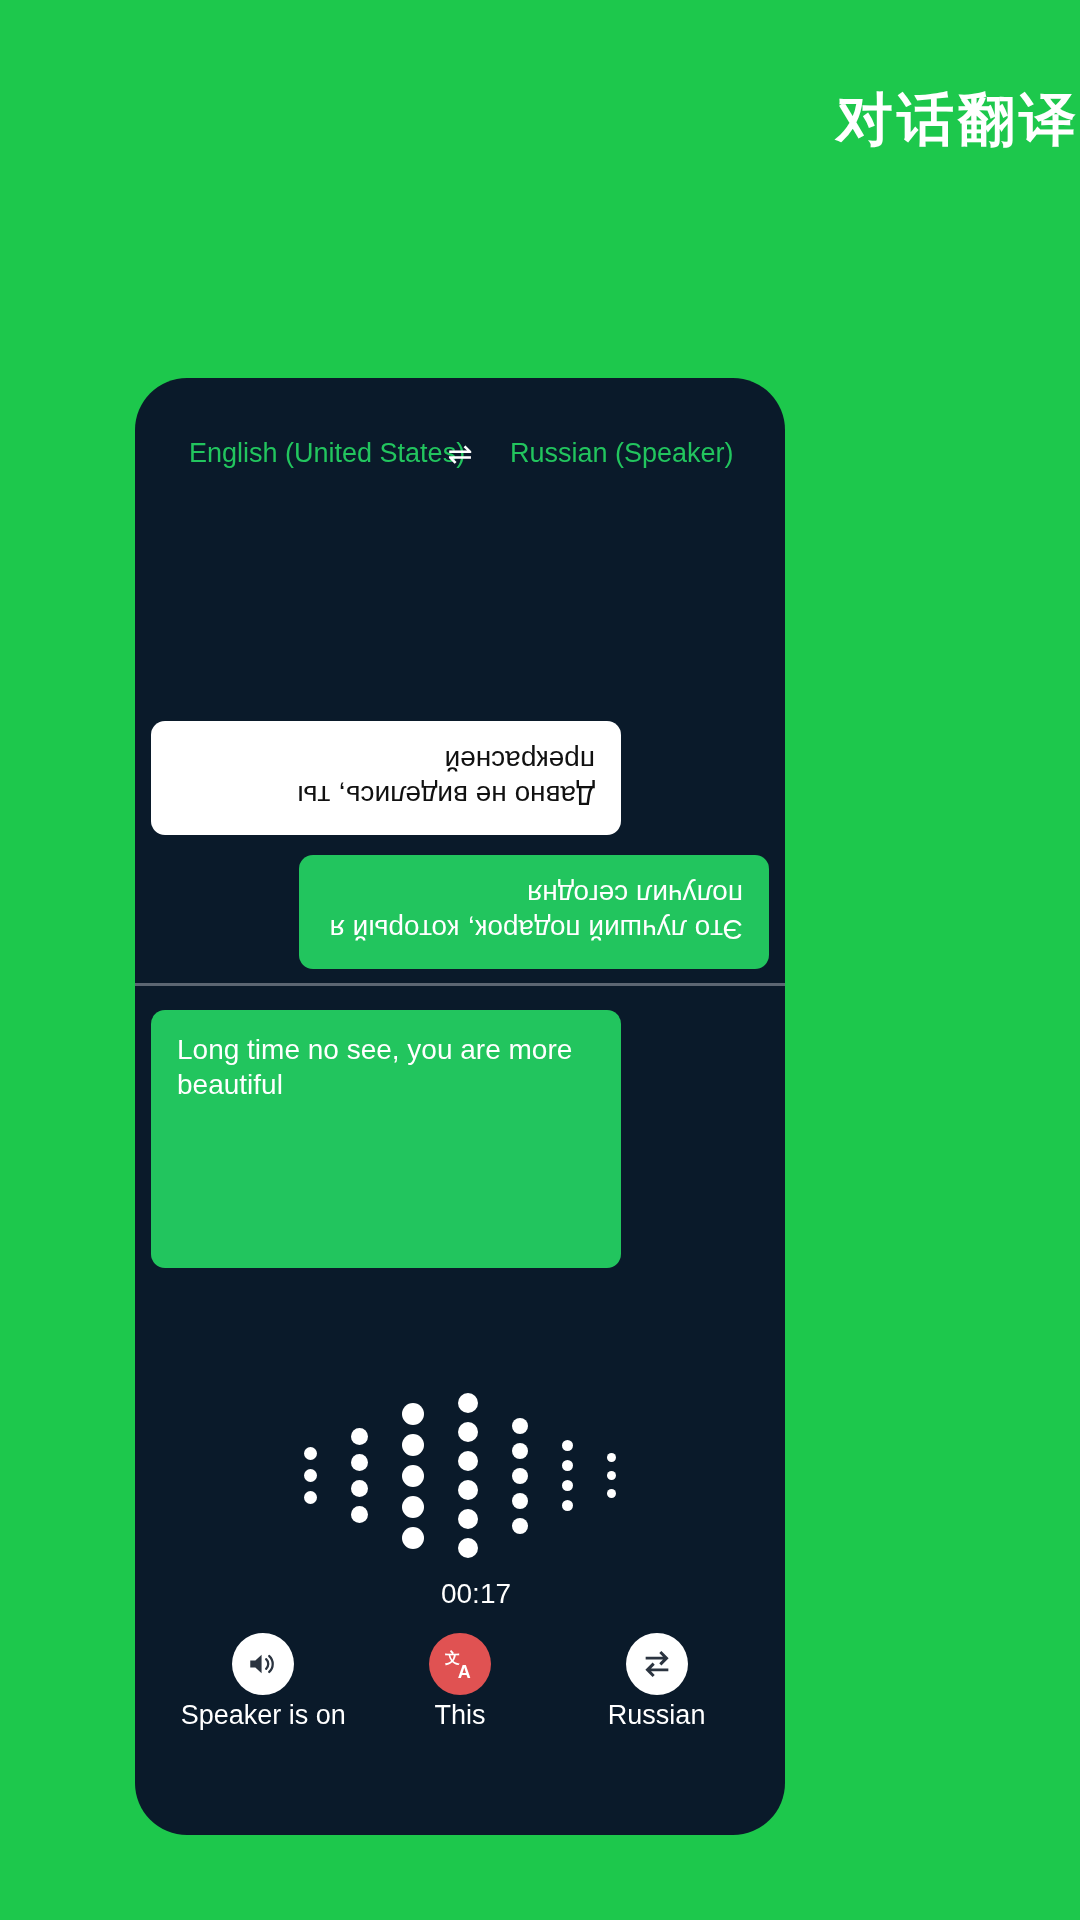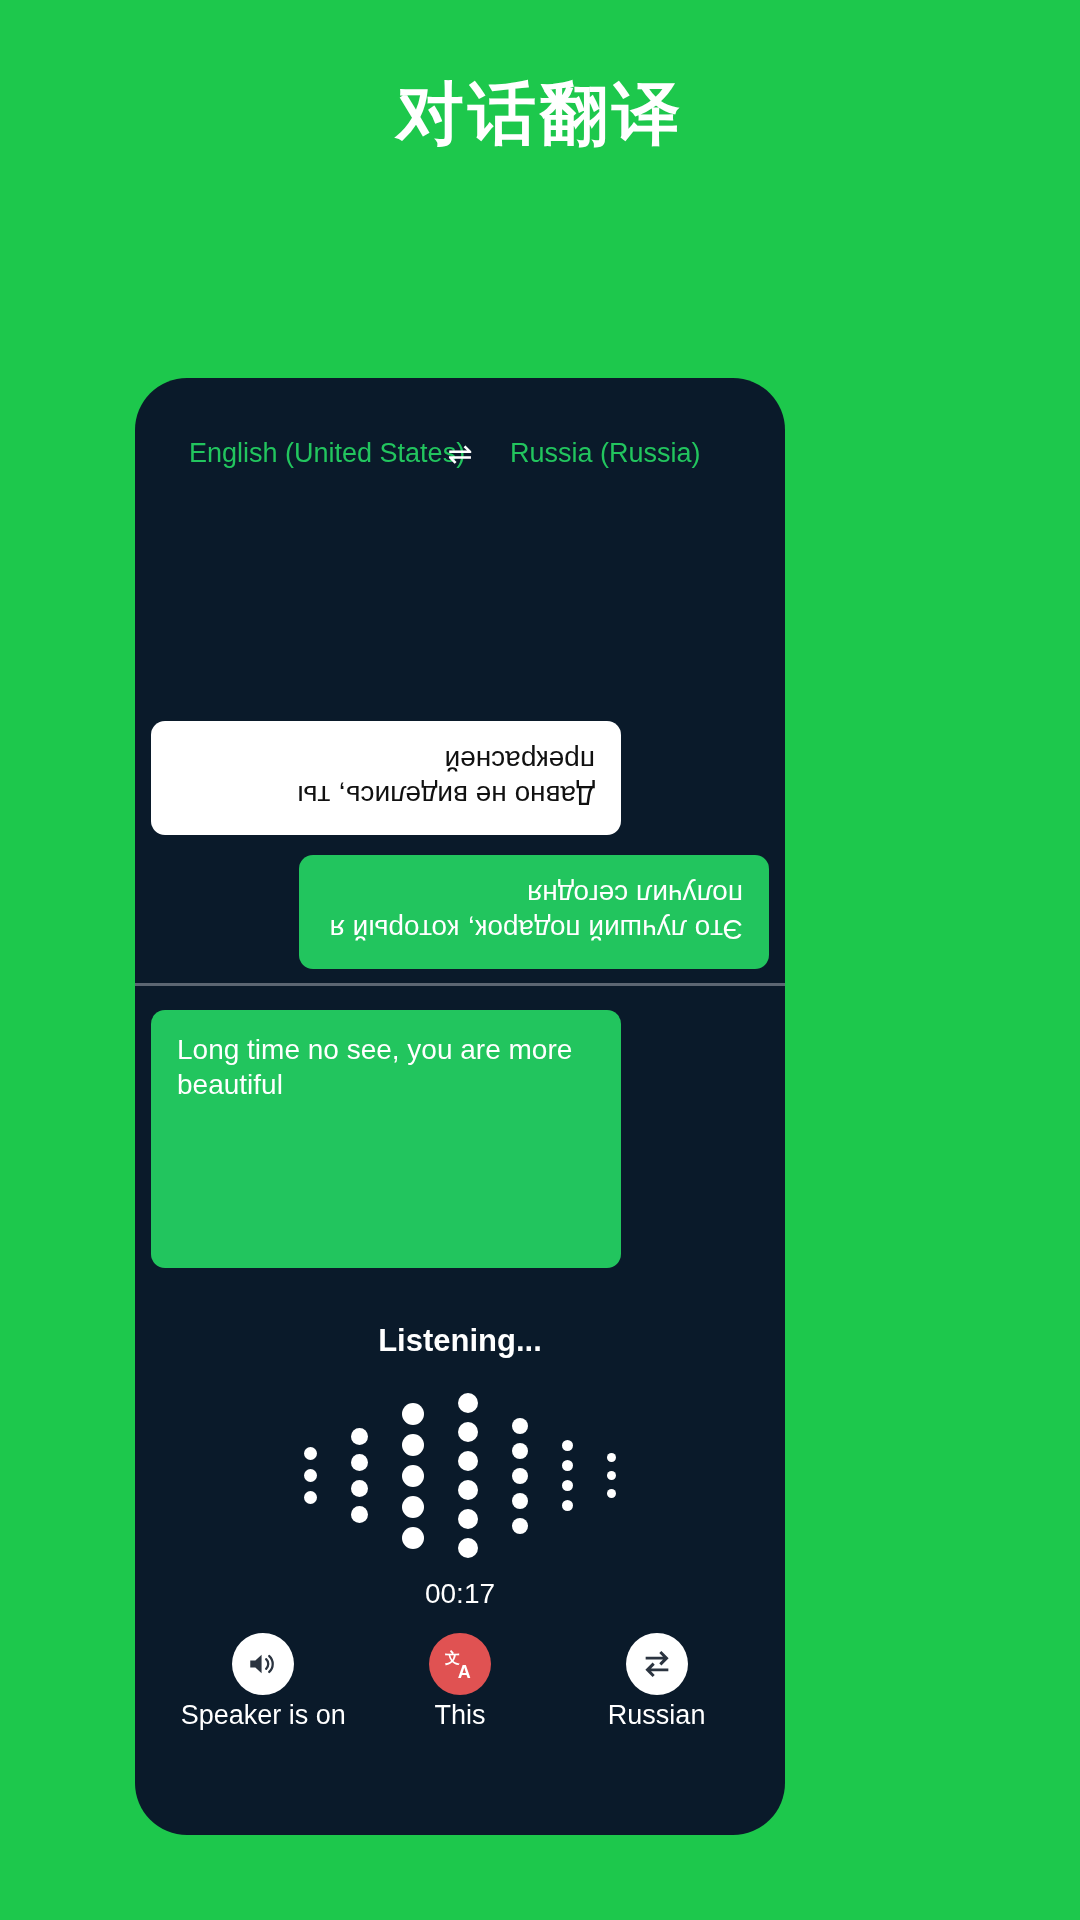--- a/index.html
+++ b/index.html
@@ -11,26 +11,26 @@
     height: 1920px;
     background: #1DC84C;
     font-family: "Liberation Sans", sans-serif;
     overflow: hidden;
     position: relative;
   }
 
   
   .page-title {
     position: absolute;
-    top: 79px;
+    top: 91px;
     left: 0;
     width: 1080px;
-    text-align: center;
-    color: #ffffff;
-    font-size: 68px;
+    text-align: right;
+    color: #ffffff;
+    font-size: 57px;
     font-weight: bold;
     letter-spacing: 4px;
     line-height: 1;
   }
 
   
   .phone {
     position: absolute;
     left: 135px;
     top: 378px;
@@ -156,21 +156,21 @@
     gap: 9px;
   }
   .wave-dot {
     background: #ffffff;
     border-radius: 50%;
   }
 
   .timer {
     position: absolute;
     top: 1200px;
-    left: 0;
+    left: 16px;
     width: 650px;
     text-align: center;
     color: #ffffff;
     font-size: 28px;
   }
 
   
   .controls {
     position: absolute;
     top: 1255px;
@@ -209,41 +209,40 @@
 </head>
 <body>
 
 <div class="page-title">对话翻译</div>
 
 <div class="phone">
 
   <div class="lang-row">
     <div class="lang-label lang-left">English (United States)</div>
     <div class="swap-icon">⇌</div>
-    <div class="lang-label lang-right">Russia (Russia)</div>
+    <div class="lang-label lang-right">Russian (Speaker)</div>
   </div>
 
   <div class="conv-top">
     <div class="row-left">
       <div class="bubble bubble-green">Это лучший подарок, который я получил сегодня</div>
     </div>
     <div class="row-right">
       <div class="bubble bubble-white">Давно не виделись, ты прекрасней</div>
     </div>
   </div>
 
   <div class="divider"></div>
 
   <div class="conv-bottom">
     <div class="row-right">
       <div class="bubble bubble-green">Long time no see, you are more beautiful</div>
     </div>
   </div>
 
-  <div class="listening-label">Listening...</div>
 
   <div class="waveform" id="waveform">
       <div class="wave-col">
         <div class="wave-dot" style="width: 13px; height: 13px;"></div>
         <div class="wave-dot" style="width: 13px; height: 13px;"></div>
         <div class="wave-dot" style="width: 13px; height: 13px;"></div>
       </div>
       <div class="wave-col">
         <div class="wave-dot" style="width: 17px; height: 17px;"></div>
         <div class="wave-dot" style="width: 17px; height: 17px;"></div>

